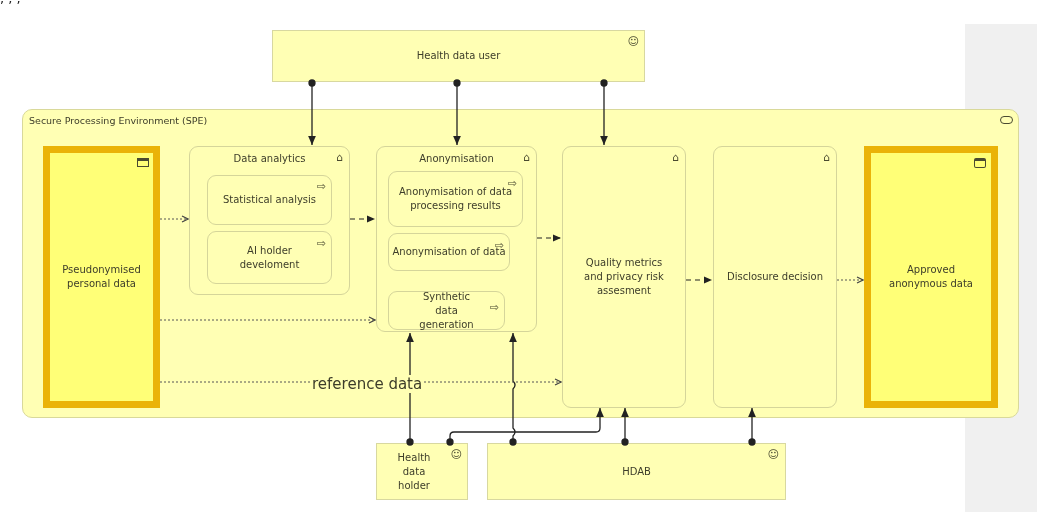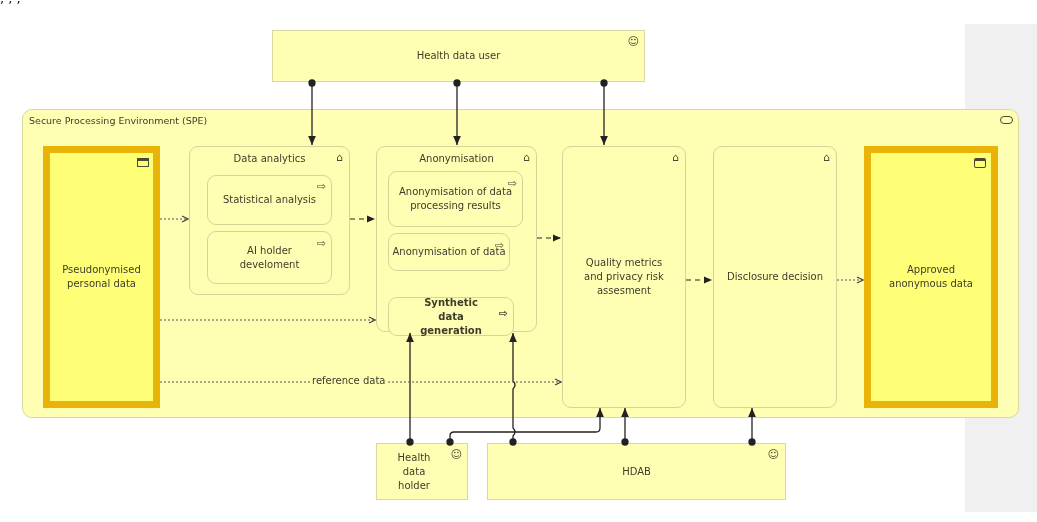--- a/index.html
+++ b/index.html
@@ -11,21 +11,21 @@
   .el { position:absolute; box-sizing:border-box; display:flex; align-items:center; justify-content:center;
         text-align:center; font-size:10px; line-height:14px; color:#3d3d2a; }
   .actor { background:#ffffb4; border:1px solid #d8d8a0; }
   .spe { background:#ffffb4; border:1.5px solid #d9d99a; border-radius:10px; align-items:flex-start; justify-content:flex-start; }
   .spe-label { position:absolute; left:6px; top:4px; font-size:9.5px; }
   .dataobj { background:#ffff77; border:7px solid #eab308; }
   .func { background:#ffffb4; border:1px solid #d5d59a; border-radius:9px; align-items:flex-start; }
   .func .title { position:absolute; top:5px; left:0; right:0; text-align:center; }
   .proc { background:#ffffb4; border:1px solid #d5d59a; border-radius:9px; }
   .icon { position:absolute; font-size:11px; line-height:11px; color:#4a4a30; }
-  .lbl { position:absolute; font-size:10px; background:#ffffb4; padding:0 1px; color:#3d3d2a; }
+  .lbl { position:absolute; font-size:15px; background:#ffffb4; padding:0 1px; color:#3d3d2a; }
   svg.wires { position:absolute; left:0; top:0; }
 </style>
 </head>
 <body>
 
 <div class="side-panel"></div>
 <div class="topcut">     ,                    ,                  ,</div>
 
 <div class="el actor" style="left:272px;top:30px;width:373px;height:52px;">
   <span>Health data user</span>
@@ -60,21 +60,21 @@
   <span class="icon" style="right:6px;top:5px;">⌂</span>
 </div>
 <div class="el proc" style="left:388px;top:171px;width:135px;height:56px;">
   <span style="padding:0 4px;">Anonymisation of data processing results</span>
   <span class="icon" style="right:5px;top:6px;">⇨</span>
 </div>
 <div class="el proc" style="left:388px;top:233px;width:122px;height:38px;">
   <span>Anonymisation of data</span>
   <span class="icon" style="right:5px;top:6px;">⇨</span>
 </div>
-<div class="el proc" style="left:388px;top:297px;width:126px;height:39px;font-weight:bold;">
+<div class="el proc" style="left:388px;top:291px;width:117px;height:39px;">
   <span style="padding:0 30px;">Synthetic data generation</span>
   <span class="icon" style="right:5px;top:10px;">⇨</span>
 </div>
 
 <div class="el proc" style="left:562px;top:146px;width:124px;height:262px;">
   <span style="padding:0 12px;">Quality metrics and privacy risk assesment</span>
   <span class="icon" style="right:6px;top:5px;">⌂</span>
 </div>
 
 <div class="el proc" style="left:713px;top:146px;width:124px;height:262px;">

